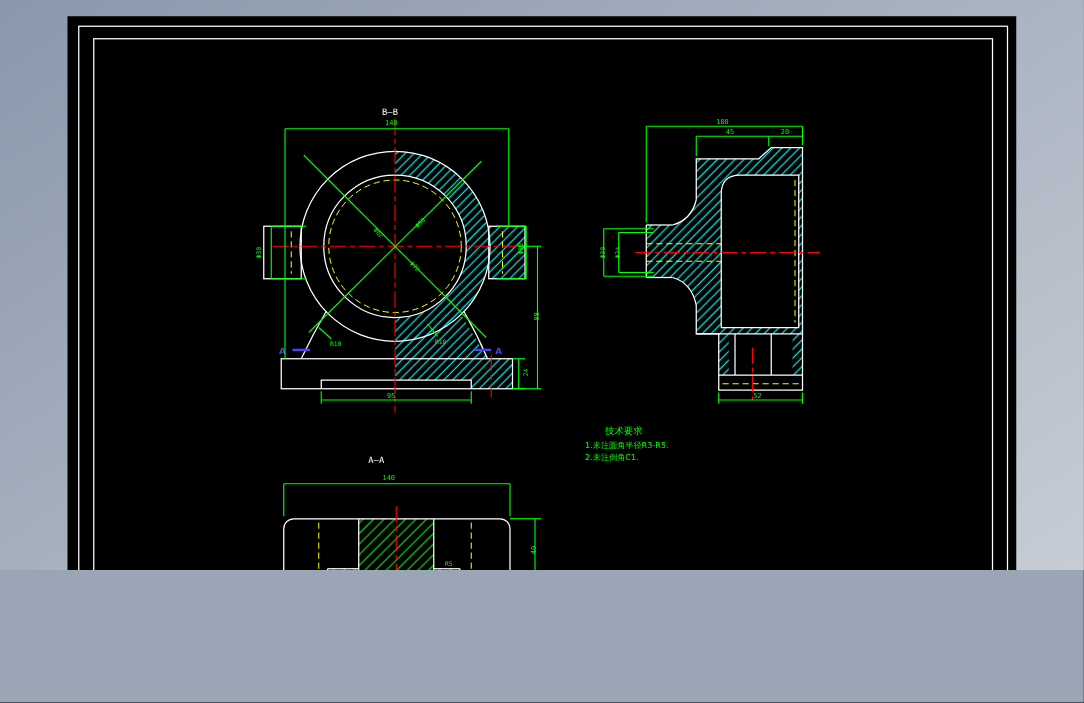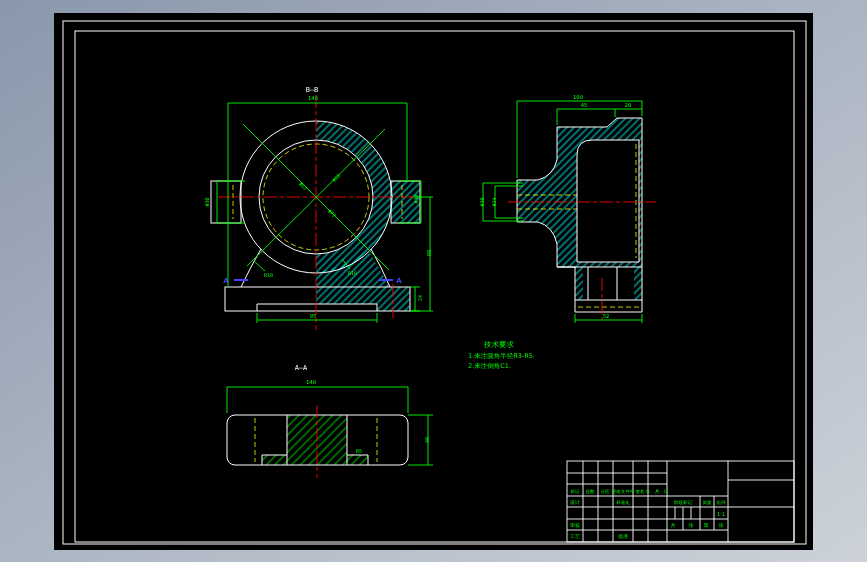--- a/index.html
+++ b/index.html
@@ -1,16 +1,16 @@
 <!DOCTYPE html>
 <html><head>
 <meta charset="utf-8">
 <style>
   html,body{margin:0;padding:0;background:#9aa5b5;}
-  .stage{position:relative;width:867px;height:562px;font-family:"DejaVu Sans",sans-serif;}
+  .stage{position:relative;width:867px;height:456px;font-family:"DejaVu Sans",sans-serif;}
   svg{display:block}
   text{font-family:"DejaVu Sans",sans-serif;}
   .tdim{font-family:"DejaVu Sans Mono",monospace;font-size:5.5px;fill:#00ff00;}
   .tdim4{font-family:"DejaVu Sans Mono",monospace;font-size:5px;fill:#00ff00;}
   .tg{fill:#00ff00;font-size:4.5px;}
   .tg5{fill:#00ff00;font-size:5px;}
   .tw{fill:#ffffff;font-size:7px;font-family:"DejaVu Sans Mono",monospace;}
   .tb{fill:#4444ff;font-size:7px;font-weight:bold;}
   .ttech{fill:#00ff00;font-size:6.5px;}
   .ttech-title{fill:#00ff00;font-size:7.5px;}

